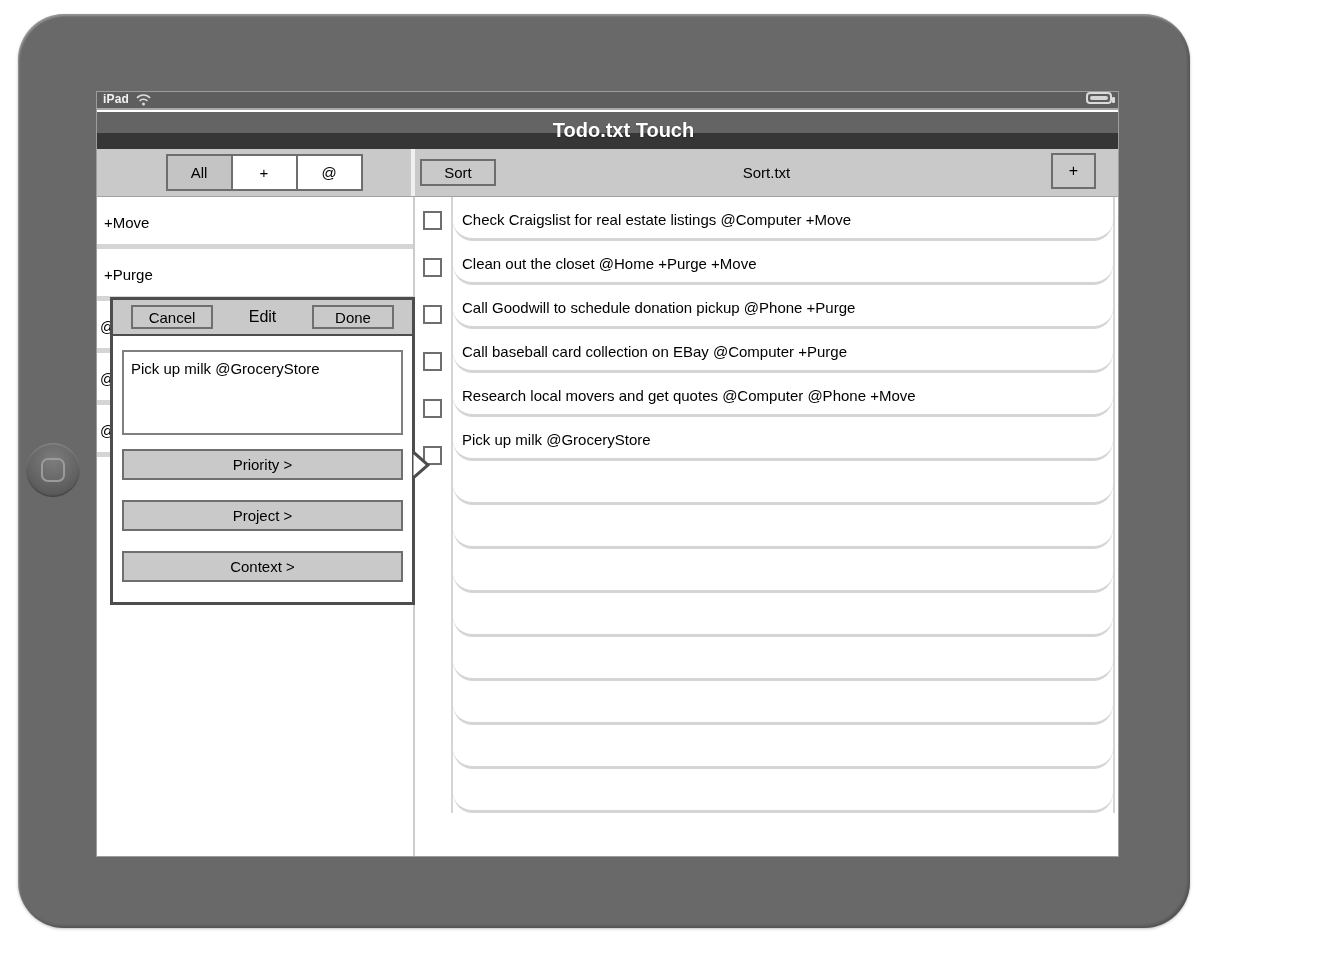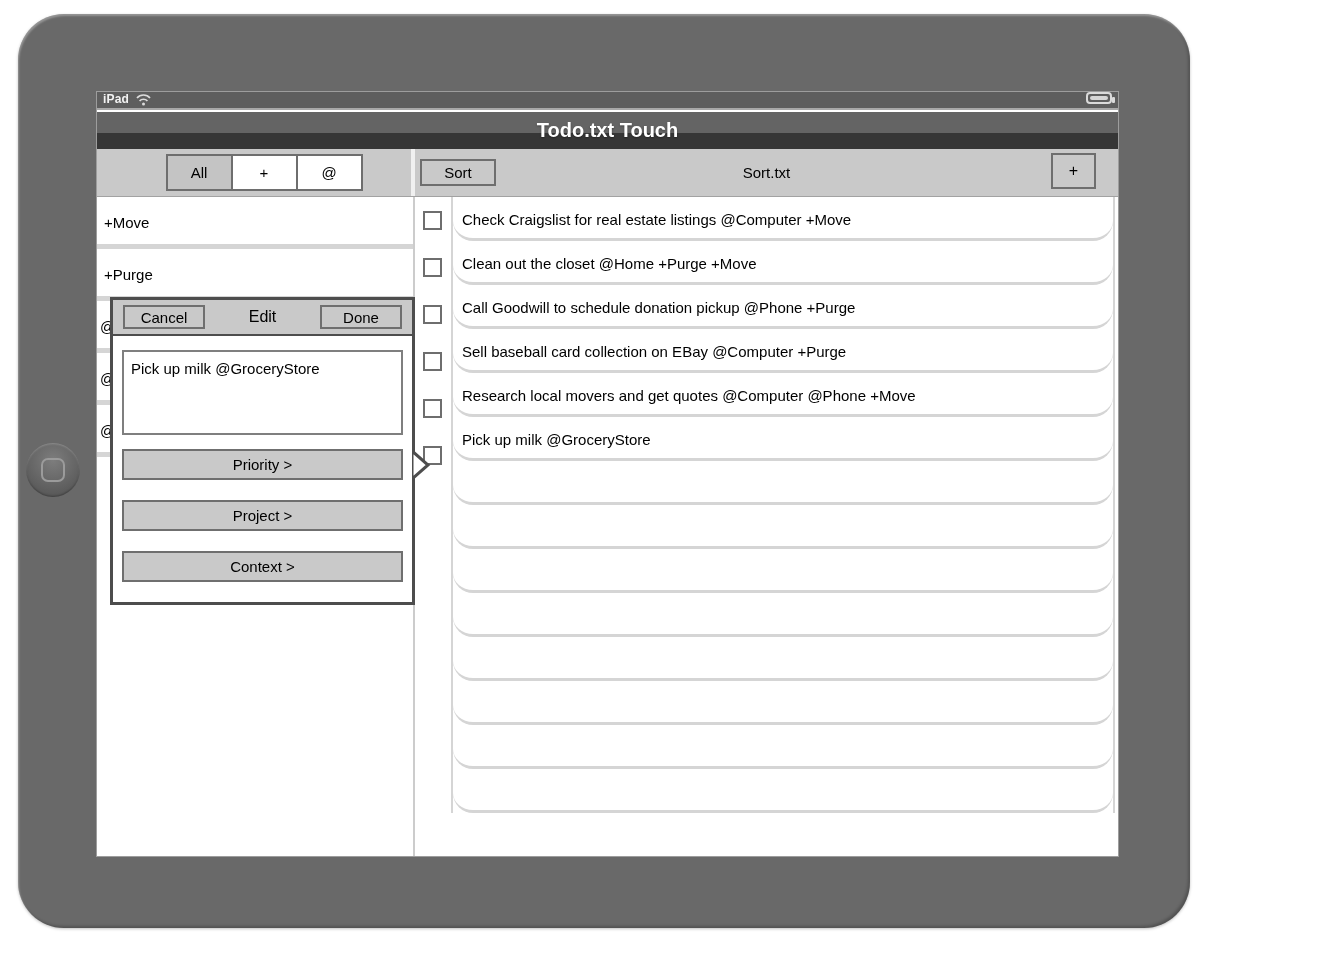--- a/index.html
+++ b/index.html
@@ -41,21 +41,21 @@
     margin-left:auto; position:relative; width:26px; height:12px;
     border:2px solid #dadada; border-radius:4px; background:#5e5e5e;
   }
   .battery-fill { position:absolute; left:2px; top:2px; right:2px; bottom:2px; background:#d6d6d6; border-radius:2px; }
   .battery-nub { position:absolute; right:-5px; top:3px; width:3px; height:6px; background:#dadada; border-radius:1px; }
 
   
   .title-band-gray { position:absolute; left:0; top:20px; width:100%; height:21px; background:#646464; }
   .title-band-dark { position:absolute; left:0; top:41px; width:100%; height:16px; background:#363636; }
   .app-title {
-    position:absolute; left:0; top:20px; width:100%; height:37px;
+    position:absolute; left:16px; top:20px; width:100%; height:37px;
     display:flex; align-items:center; justify-content:center;
     color:#ffffff; font-size:20px; font-weight:bold; text-shadow:0 1px 2px rgba(0,0,0,.35);
   }
 
   
   .toolbar { position:absolute; left:0; top:57px; width:100%; height:48px; background:#c9c9c9; border-bottom:1px solid #a2a2a2; }
   .toolbar-left { position:absolute; left:0; top:0; width:314px; height:47px; display:flex; align-items:center; justify-content:center; }
   .toolbar-divider { position:absolute; left:314px; top:0; width:4px; height:47px; background:#f0f0f0; }
   .toolbar-right { position:absolute; left:318px; top:0; right:0; height:38px; }
 
@@ -106,21 +106,21 @@
     border:2px solid #6e6e6e; background:#ffffff; cursor:pointer;
   }
 
   
   .edit-popover {
     position:absolute; left:13px; top:100px; width:305px; height:308px;
     background:#ffffff; border:3px solid #4d4d4d; z-index:5;
   }
   .popover-header {
     height:36px; background:#c9c9c9; border-bottom:2px solid #4d4d4d;
-    display:flex; align-items:center; justify-content:space-between; padding:0 10px;
+    display:flex; align-items:center; justify-content:space-between; padding:0 18px;
   }
   .popover-hbtn {
     width:82px; height:24px; border:2px solid #6f6f6f; background:#c9c9c9;
     font-size:15px; display:flex; align-items:center; justify-content:center; cursor:pointer;
   }
   .popover-title { font-size:16px; color:#000; }
   .task-text-input {
     position:absolute; left:9px; right:9px; top:50px; height:85px;
     border:2px solid #7f7f7f; background:#ffffff; font-size:15px; padding:8px 7px; cursor:text;
   }
@@ -190,21 +190,21 @@
           <span class="task-checkbox" style="top:14px"></span>
           <span class="task-checkbox" style="top:61px"></span>
           <span class="task-checkbox" style="top:108px"></span>
           <span class="task-checkbox" style="top:155px"></span>
           <span class="task-checkbox" style="top:202px"></span>
           <span class="task-checkbox" style="top:249px"></span>
           <div class="rows">
             <div class="row">Check Craigslist for real estate listings @Computer +Move</div>
             <div class="row">Clean out the closet @Home +Purge +Move</div>
             <div class="row">Call Goodwill to schedule donation pickup @Phone +Purge</div>
-            <div class="row">Sell baseball card collection on EBay @Computer +Purge</div>
+            <div class="row">Call baseball card collection on EBay @Computer +Purge</div>
             <div class="row">Research local movers and get quotes @Computer @Phone +Move</div>
             <div class="row">Pick up milk @GroceryStore</div>
             <div class="row"></div>
             <div class="row"></div>
             <div class="row"></div>
             <div class="row"></div>
             <div class="row"></div>
             <div class="row"></div>
             <div class="row"></div>
             <div class="row"></div>

